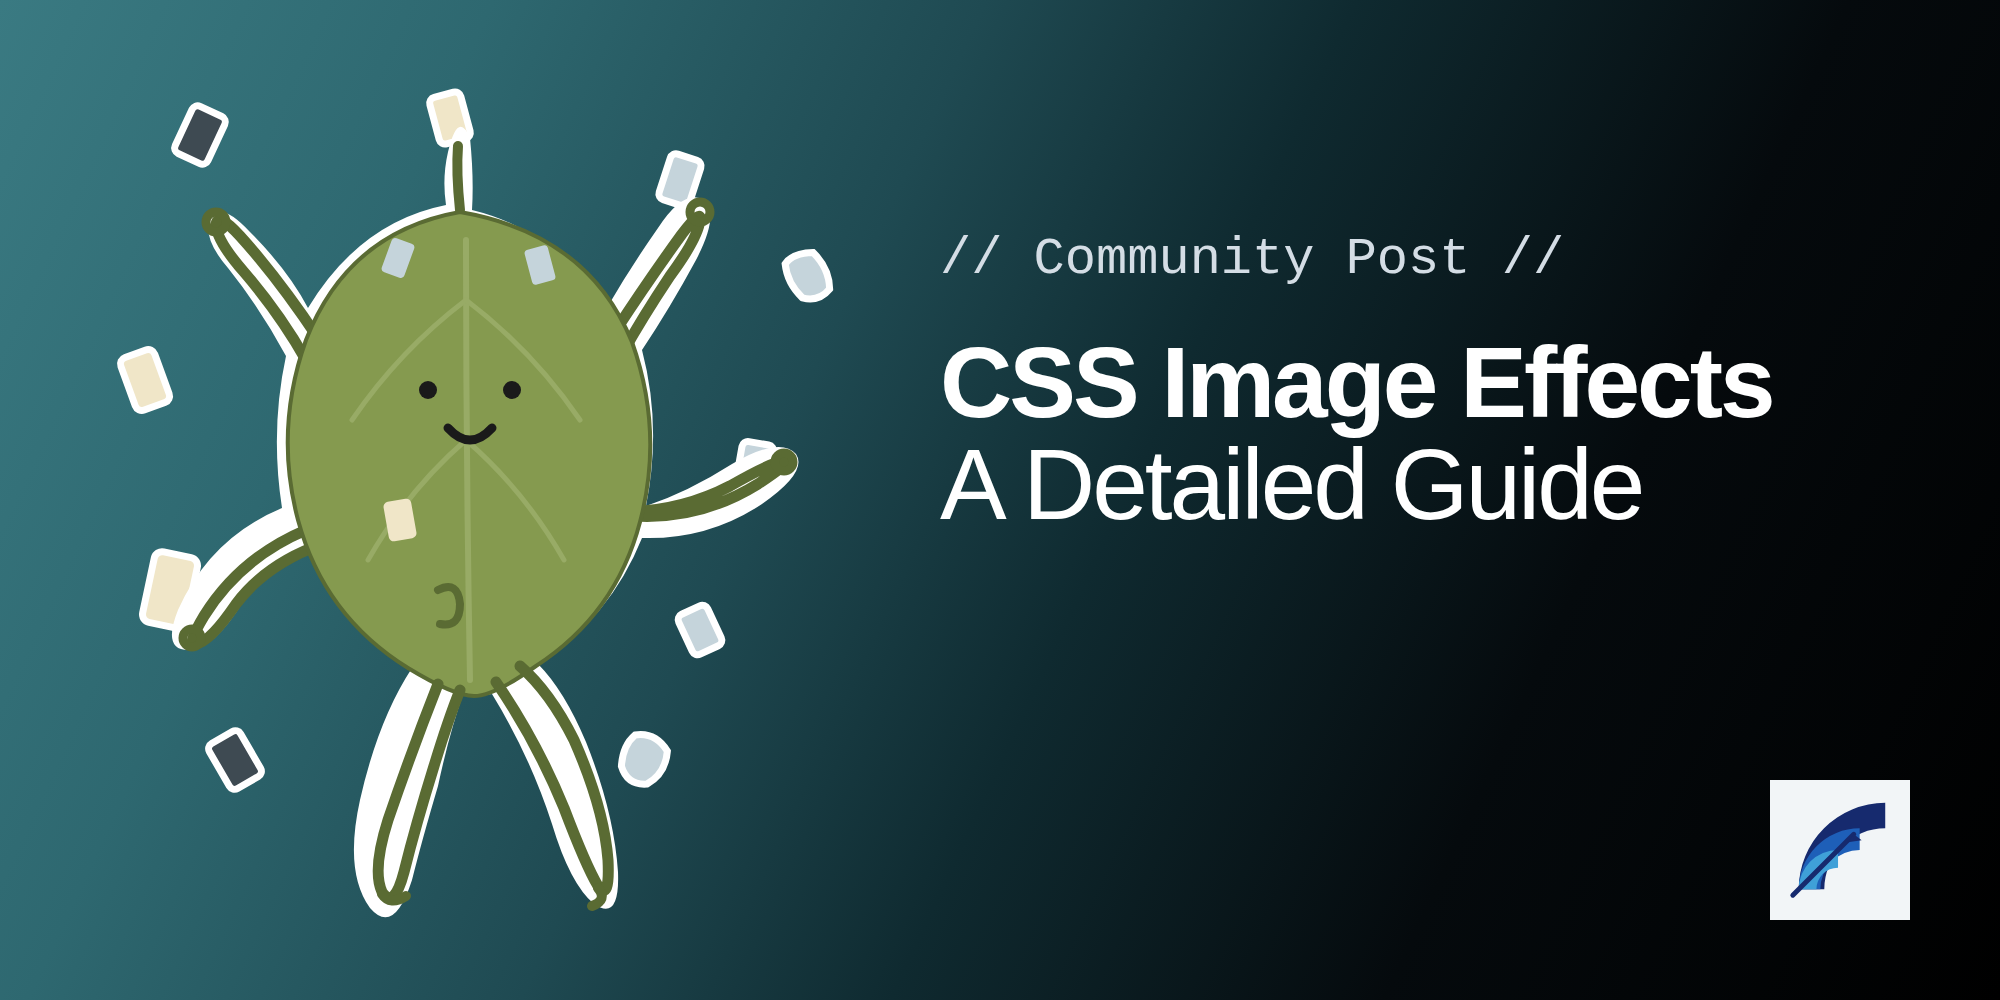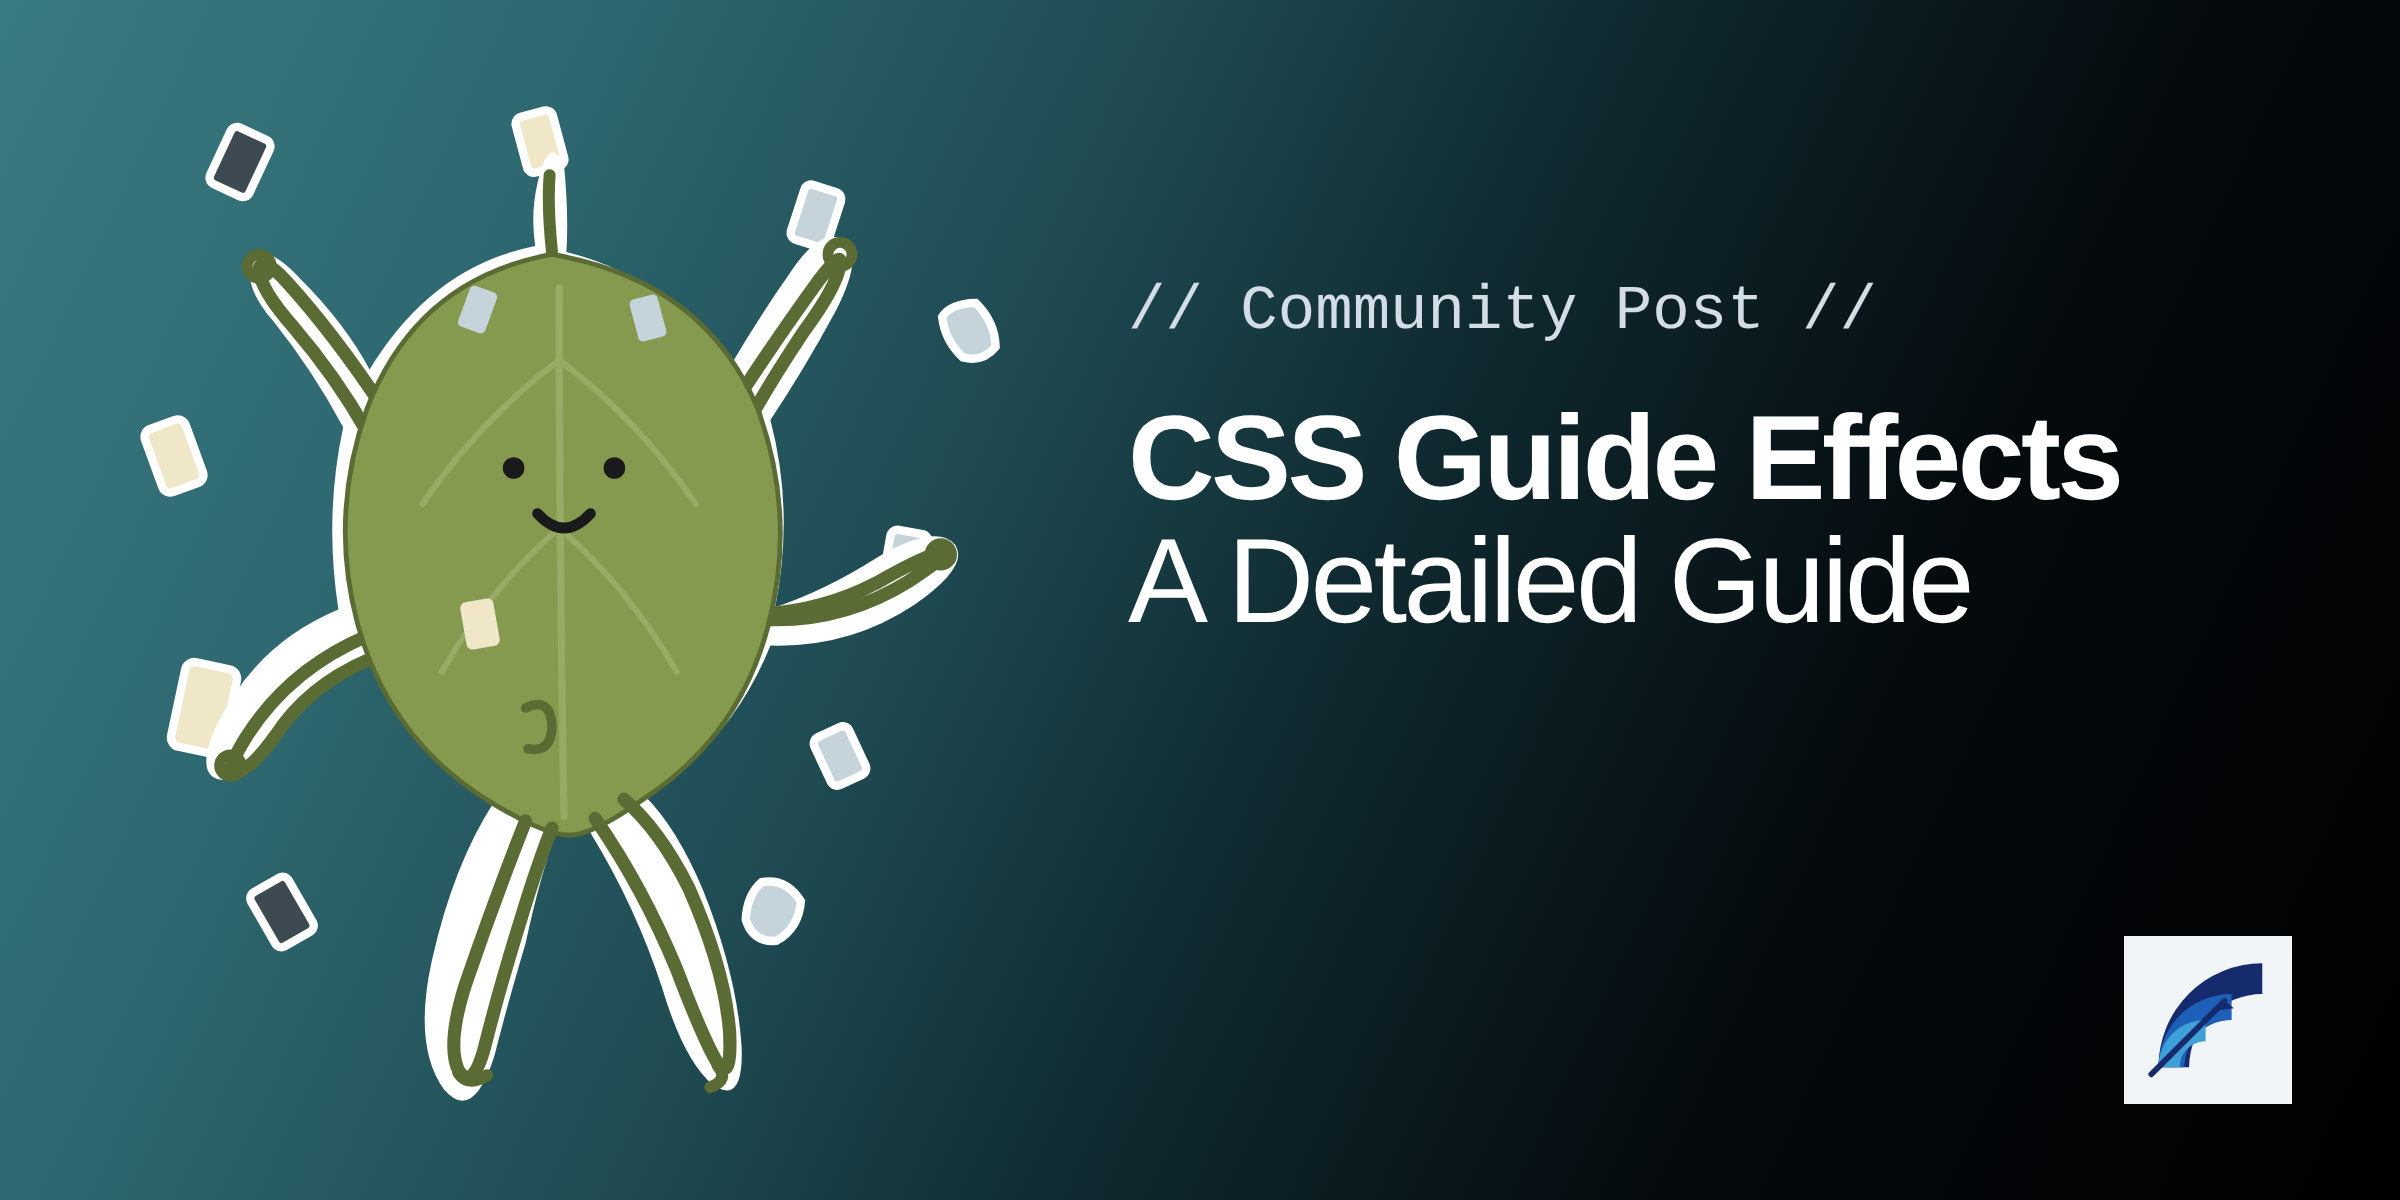--- a/index.html
+++ b/index.html
@@ -193,21 +193,21 @@
       <path d="M 436 622 Q 476 680 504 748 Q 526 806 538 826 Q 550 842 548 800 Q 544 748 514 680 Q 490 632 460 606" fill="none" stroke="#5a6b33" stroke-width="11" stroke-linecap="round"></path>
 
       <path d="M 322 834 Q 330 846 346 836" fill="none" stroke="#5a6b33" stroke-width="10" stroke-linecap="round"></path>
       <path d="M 538 828 Q 548 840 532 846" fill="none" stroke="#5a6b33" stroke-width="10" stroke-linecap="round"></path>
     </g>
   </svg>
 </div>
 
 <div class="text-block">
   <div class="eyebrow">// Community Post //</div>
-  <div class="title-bold">CSS Guide Effects</div>
+  <div class="title-bold">CSS Image Effects</div>
   <div class="title-light">A Detailed Guide</div>
 </div>
 
 <div class="logo-box">
   <svg viewBox="0 0 120 120" width="118" height="118">
     <g transform="translate(18,100)">
       <path d="M 0 0 A 88 88 0 0 1 88 -88 L 88 -62 A 62 62 0 0 0 26 0 Z" fill="#162a6e"></path>
       <path d="M 0 0 A 62 62 0 0 1 62 -62 L 62 -40 A 40 40 0 0 0 22 0 Z" fill="#1e5fb8"></path>
       <path d="M 0 0 A 40 40 0 0 1 40 -40 L 40 -22 A 22 22 0 0 0 18 0 Z" fill="#3fa0d8"></path>
       <line x1="-6" y1="6" x2="56" y2="-56" stroke="#162a6e" stroke-width="5" stroke-linecap="round"></line>

